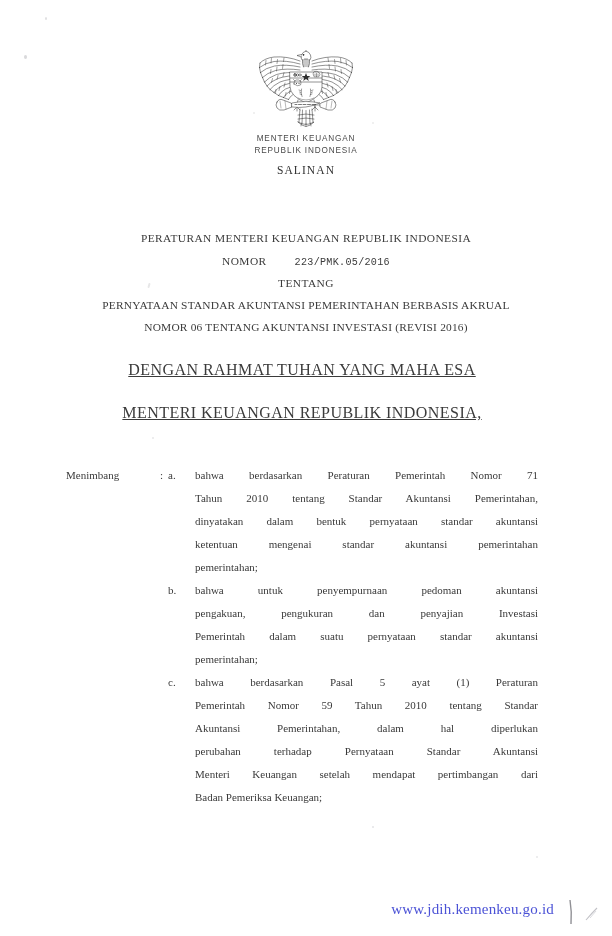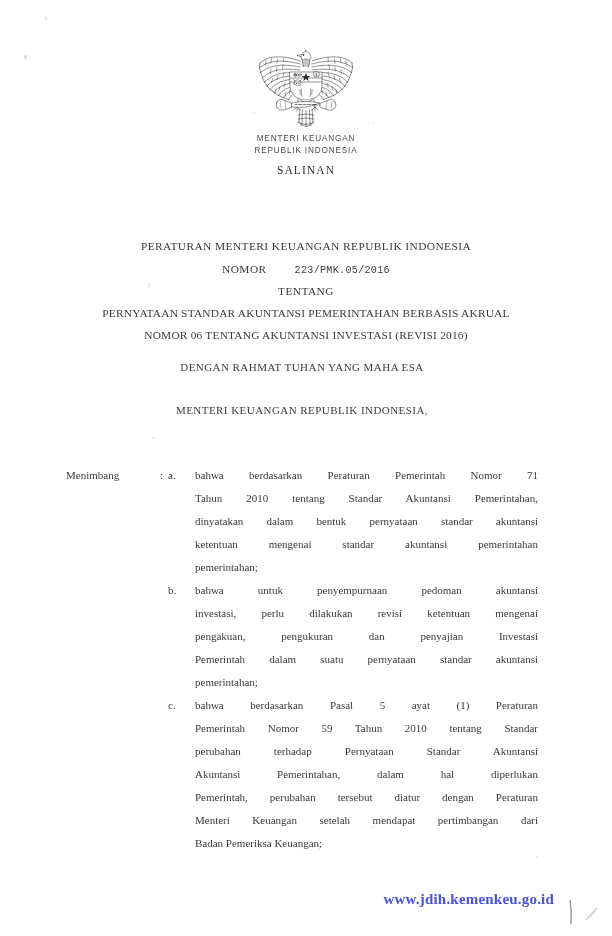--- a/index.html
+++ b/index.html
@@ -68,21 +68,21 @@
     letter-spacing: 1.1px;
     color: #2f2f2f;
     margin-top: 8px;
   }
 
   
   .titleblock {
     position: absolute;
     left: 56px;
     right: 56px;
-    top: 236px;
+    top: 228px;
     text-align: center;
   }
   .title-line {
     font-size: 11.4px;
     letter-spacing: 0.42px;
     color: #3b3b3b;
     line-height: 21px;
     white-space: nowrap;
   }
   .nomor-line {
@@ -109,23 +109,24 @@
     line-height: 22px;
     white-space: nowrap;
   }
 
   
   .proclaim {
     position: absolute;
     left: 0;
     right: 8px;
     text-align: center;
-    font-size: 11px;
+    font-size: 16px;
     letter-spacing: 0.45px;
     color: #3b3b3b;
+    text-decoration: underline;
   }
   .proclaim-1 { top: 361px; }
   .proclaim-2 { top: 404px; }
 
   
   .considering {
     position: absolute;
     left: 66px;
     top: 464px;
     width: 472px;
@@ -176,27 +177,26 @@
     display: block;
     text-align: left;
     text-align-last: left;
     white-space: nowrap;
   }
 
   
   .footer-url {
     position: absolute;
     right: 58px;
-    bottom: 28px;
+    bottom: 18px;
     font-family: "Liberation Serif", "DejaVu Serif", serif;
     font-size: 15px;
     color: #4b52d6;
     letter-spacing: 0.2px;
     white-space: nowrap;
-    font-weight: bold;
   }
   .pen-mark {
     position: absolute;
     pointer-events: none;
   }
 </style>
 </head>
 <body>
 
 <div class="page">
@@ -347,37 +347,35 @@
         <span class="jline-last">pemerintahan;</span>
       </div>
     </div>
 
     <div class="row">
       <div class="label-col"></div>
       <div class="colon-col"></div>
       <div class="marker-col">b.</div>
       <div class="text-col">
         <span class="jline">bahwa untuk penyempurnaan pedoman akuntansi</span>
-        <span class="jline">investasi, perlu dilakukan revisi ketentuan mengenai</span>
         <span class="jline">pengakuan, pengukuran dan penyajian Investasi</span>
         <span class="jline">Pemerintah dalam suatu pernyataan standar akuntansi</span>
         <span class="jline-last">pemerintahan;</span>
       </div>
     </div>
 
     <div class="row">
       <div class="label-col"></div>
       <div class="colon-col"></div>
       <div class="marker-col">c.</div>
       <div class="text-col">
         <span class="jline">bahwa berdasarkan Pasal 5 ayat (1) Peraturan</span>
         <span class="jline">Pemerintah Nomor 59 Tahun 2010 tentang Standar</span>
+        <span class="jline">Akuntansi Pemerintahan, dalam hal diperlukan</span>
         <span class="jline">perubahan terhadap Pernyataan Standar Akuntansi</span>
-        <span class="jline">Akuntansi Pemerintahan, dalam hal diperlukan</span>
-        <span class="jline">Pemerintah, perubahan tersebut diatur dengan Peraturan</span>
         <span class="jline">Menteri Keuangan setelah mendapat pertimbangan dari</span>
         <span class="jline-last">Badan Pemeriksa Keuangan;</span>
       </div>
     </div>
 
   </div>
 
   <div class="footer-url">www.jdih.kemenkeu.go.id</div>
 
   <svg class="pen-mark" style="left:566px; top:898px; width:42px; height:42px;" viewBox="0 0 42 42" aria-hidden="true">

